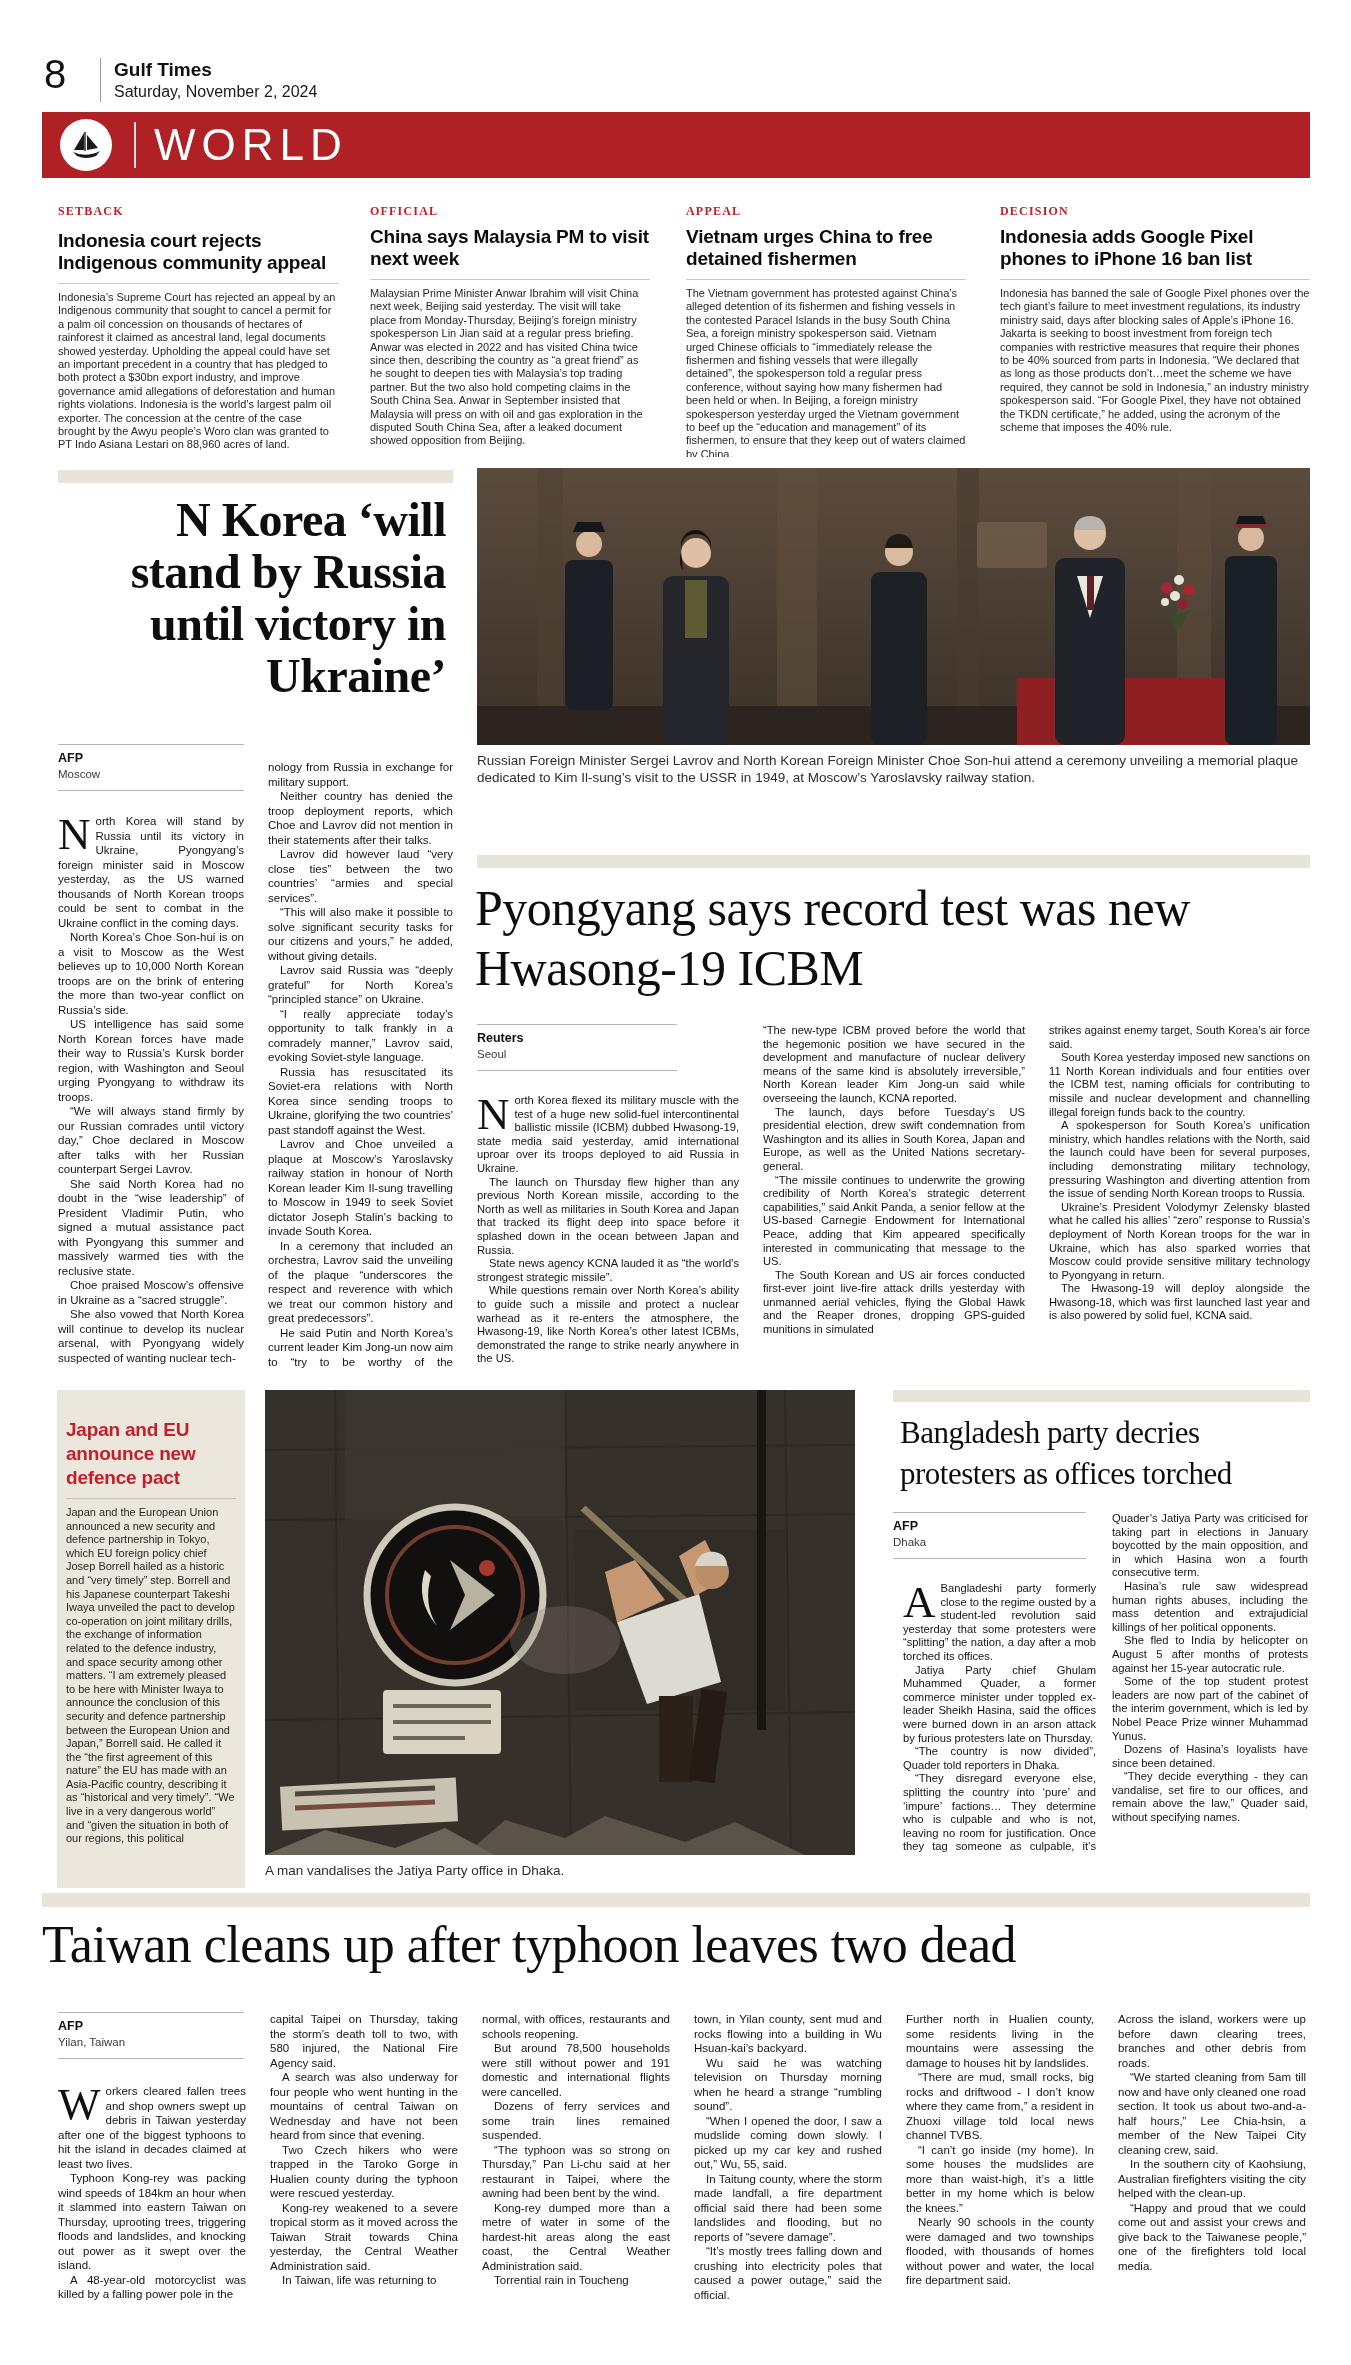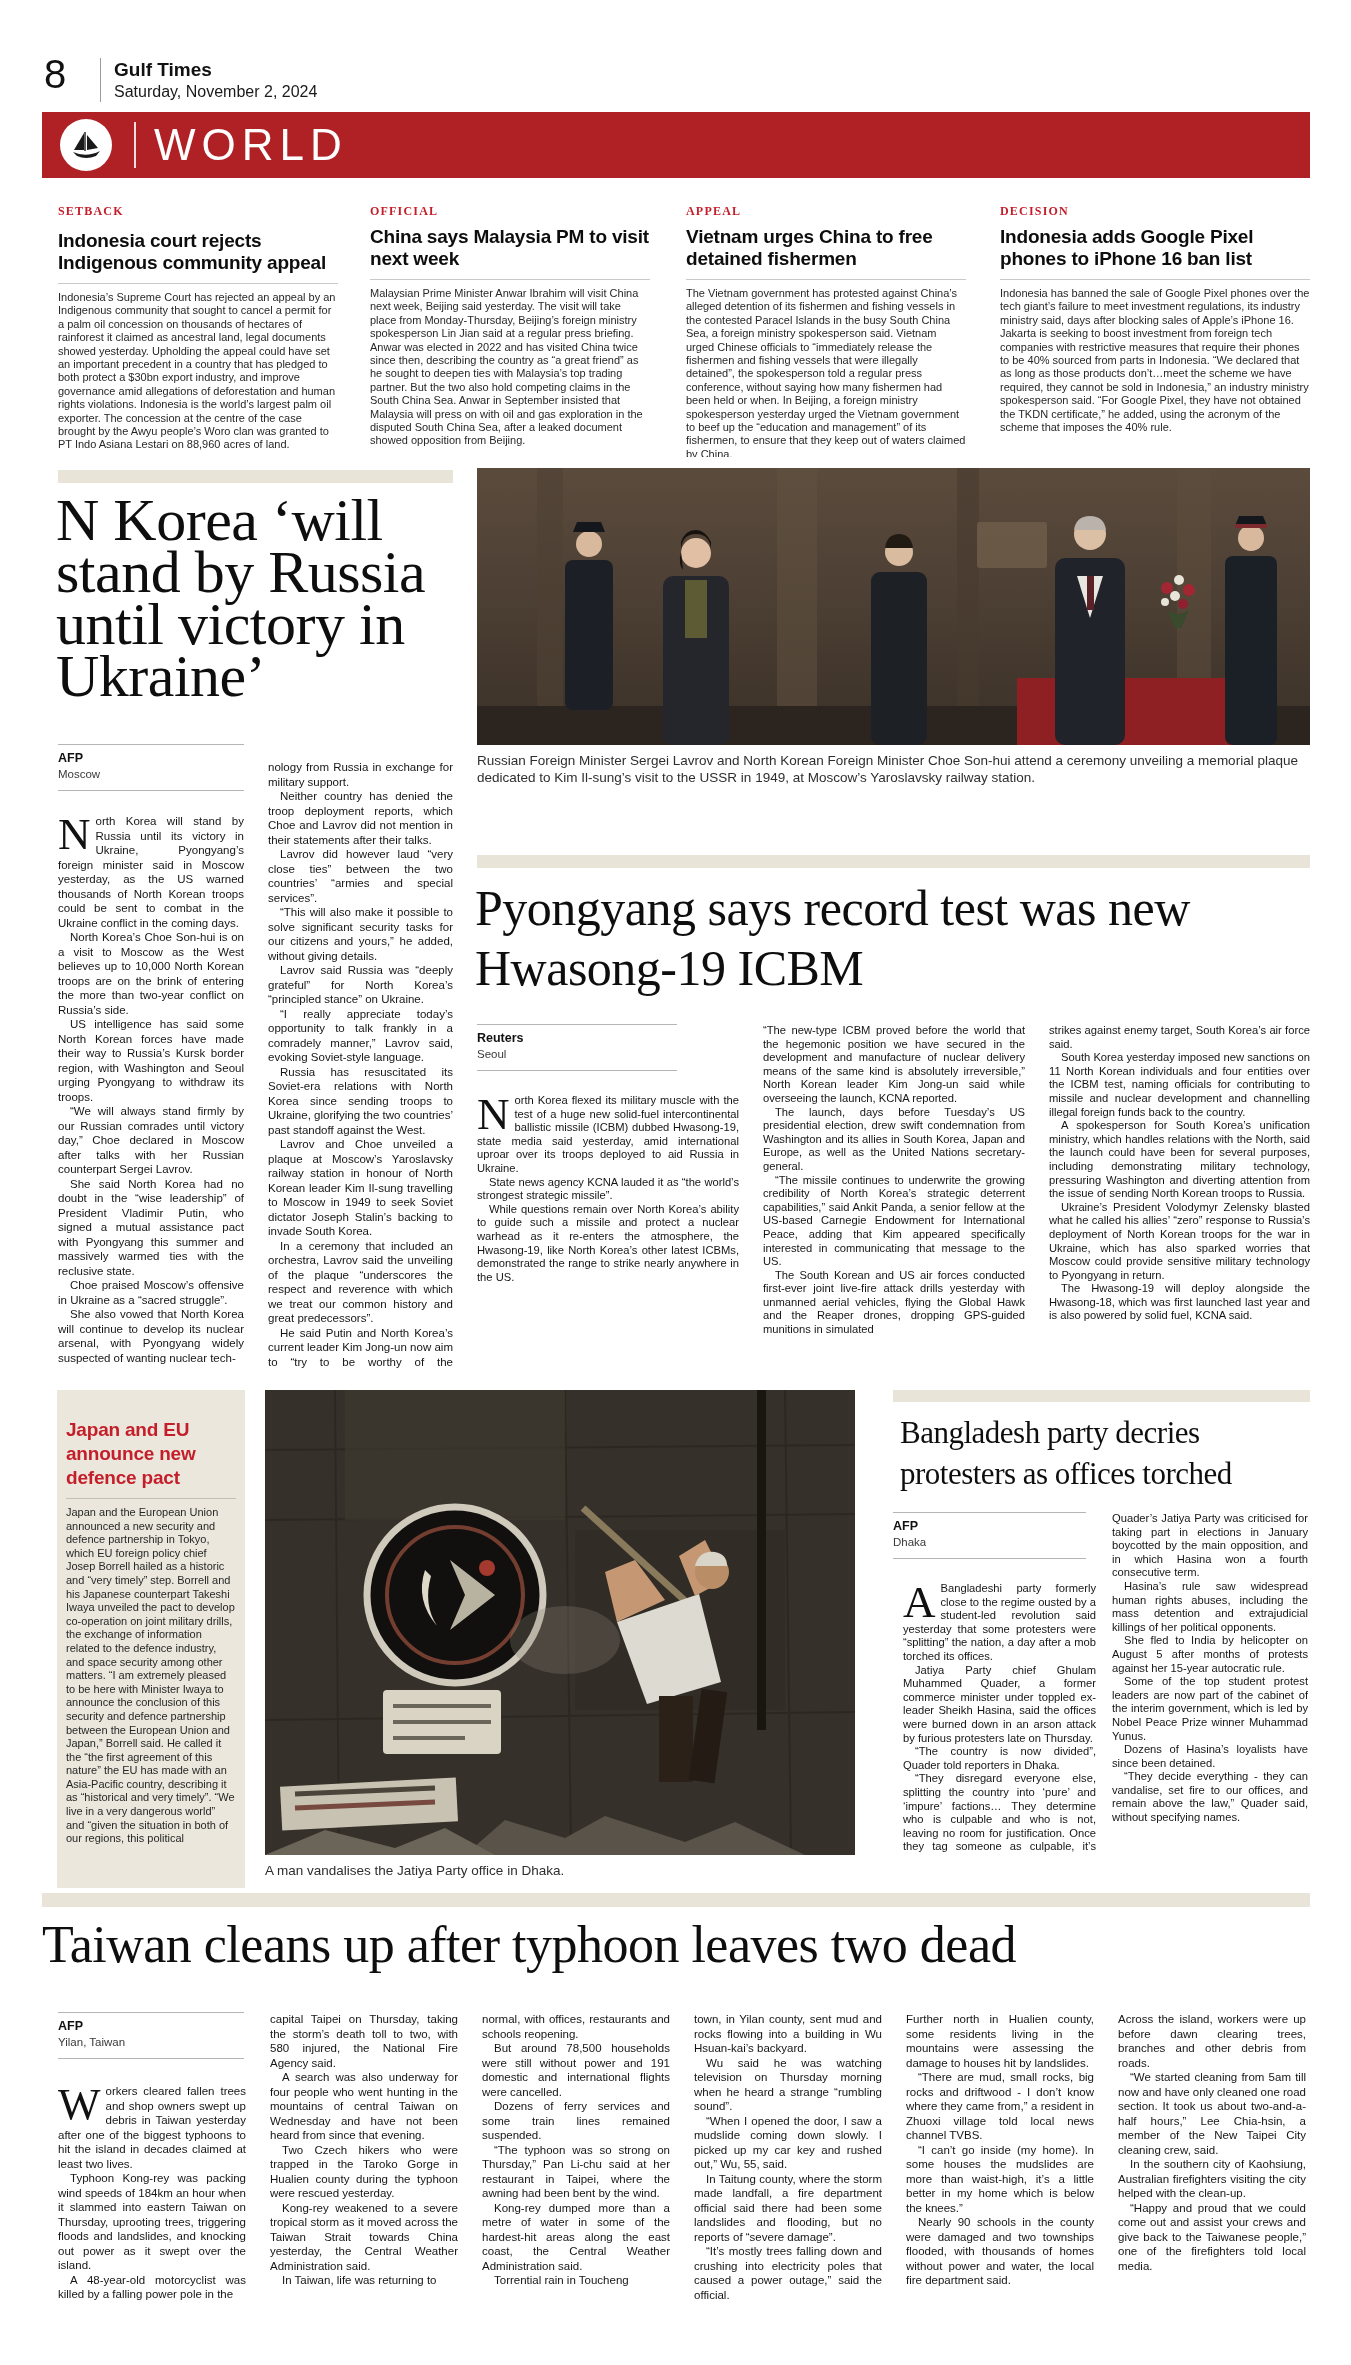--- a/index.html
+++ b/index.html
@@ -21,21 +21,21 @@
   .banner-title{position:absolute;left:112px;top:8px;font-size:44px;letter-spacing:6px;color:#fff;font-weight:400;}
 
   
   .kicker{font-family:"Liberation Serif",serif;font-weight:700;font-size:12px;letter-spacing:1.2px;color:#c41e2a;}
   .brief-head{font-size:19px;line-height:22px;font-weight:700;color:#0d0d0d;letter-spacing:-.2px;}
   .thin-rule{height:1px;background:#c9c9c9;}
   .brief-body{font-size:11px;line-height:13.4px;color:#272727;}
 
   
   .hl-serif{font-family:"Liberation Serif",serif;color:#0e0e0e;letter-spacing:-.5px;}
-  .hl-lead{font-size:60px;line-height:52px;font-weight:400;}
+  .hl-lead{font-size:48px;line-height:52px;font-weight:700;text-align:right;}
   .hl-icbm{font-size:50px;line-height:60px;font-weight:400;}
   .hl-bgd{font-size:31px;line-height:41px;font-weight:400;}
   .hl-taiwan{font-size:52px;line-height:58px;font-weight:400;}
 
   .band{background:#e8e4d7;}
 
   
   .byline{border-top:1px solid #b5b5b5;border-bottom:1px solid #b5b5b5;padding:6px 0 8px 0;}
   .by-agency{font-size:12.5px;font-weight:700;color:#111;line-height:1.25;}
   .by-loc{font-size:11.5px;color:#3a3a3a;line-height:1.3;}
@@ -199,20 +199,21 @@
 
   <div class="abs band" style="left:477px;top:855px;width:833px;height:13px;"></div>
   <div class="abs hl-serif hl-icbm" style="left:475px;top:878px;width:833px;">Pyongyang says record test was new Hwasong-19 ICBM</div>
 
   <div class="abs byline" style="left:477px;top:1024px;width:200px;">
     <div class="by-agency">Reuters</div>
     <div class="by-loc">Seoul</div>
   </div>
   <div class="abs flow tight dc" style="left:477px;top:1094px;width:262px;height:294px;">
       <p>North Korea flexed its military muscle with the test of a huge new solid-fuel intercontinental ballistic missile (ICBM) dubbed Hwasong-19, state media said yesterday, amid international uproar over its troops deployed to aid Russia in Ukraine.</p>
+      <p>The launch on Thursday flew higher than any previous North Korean missile, according to the North as well as militaries in South Korea and Japan that tracked its flight deep into space before it splashed down in the ocean between Japan and Russia.</p>
       <p>State news agency KCNA lauded it as “the world’s strongest strategic missile”.</p>
       <p>While questions remain over North Korea’s ability to guide such a missile and protect a nuclear warhead as it re-enters the atmosphere, the Hwasong-19, like North Korea’s other latest ICBMs, demonstrated the range to strike nearly anywhere in the US.</p>
     </div>
   <div class="abs flow tight" style="left:763px;top:1024px;width:262px;height:364px;">
       <p>“The new-type ICBM proved before the world that the hegemonic position we have secured in the development and manufacture of nuclear delivery means of the same kind is absolutely irreversible,” North Korean leader Kim Jong-un said while overseeing the launch, KCNA reported.</p>
       <p>The launch, days before Tuesday’s US presidential election, drew swift condemnation from Washington and its allies in South Korea, Japan and Europe, as well as the United Nations secretary-general.</p>
       <p>“The missile continues to underwrite the growing credibility of North Korea’s strategic deterrent capabilities,” said Ankit Panda, a senior fellow at the US-based Carnegie Endowment for International Peace, adding that Kim appeared specifically interested in communicating that message to the US.</p>
       <p>The South Korean and US air forces conducted first-ever joint live-fire attack drills yesterday with unmanned aerial vehicles, flying the Global Hawk and the Reaper drones, dropping GPS-guided munitions in simulated</p>
     </div>
   <div class="abs flow tight" style="left:1049px;top:1024px;width:261px;height:364px;">

